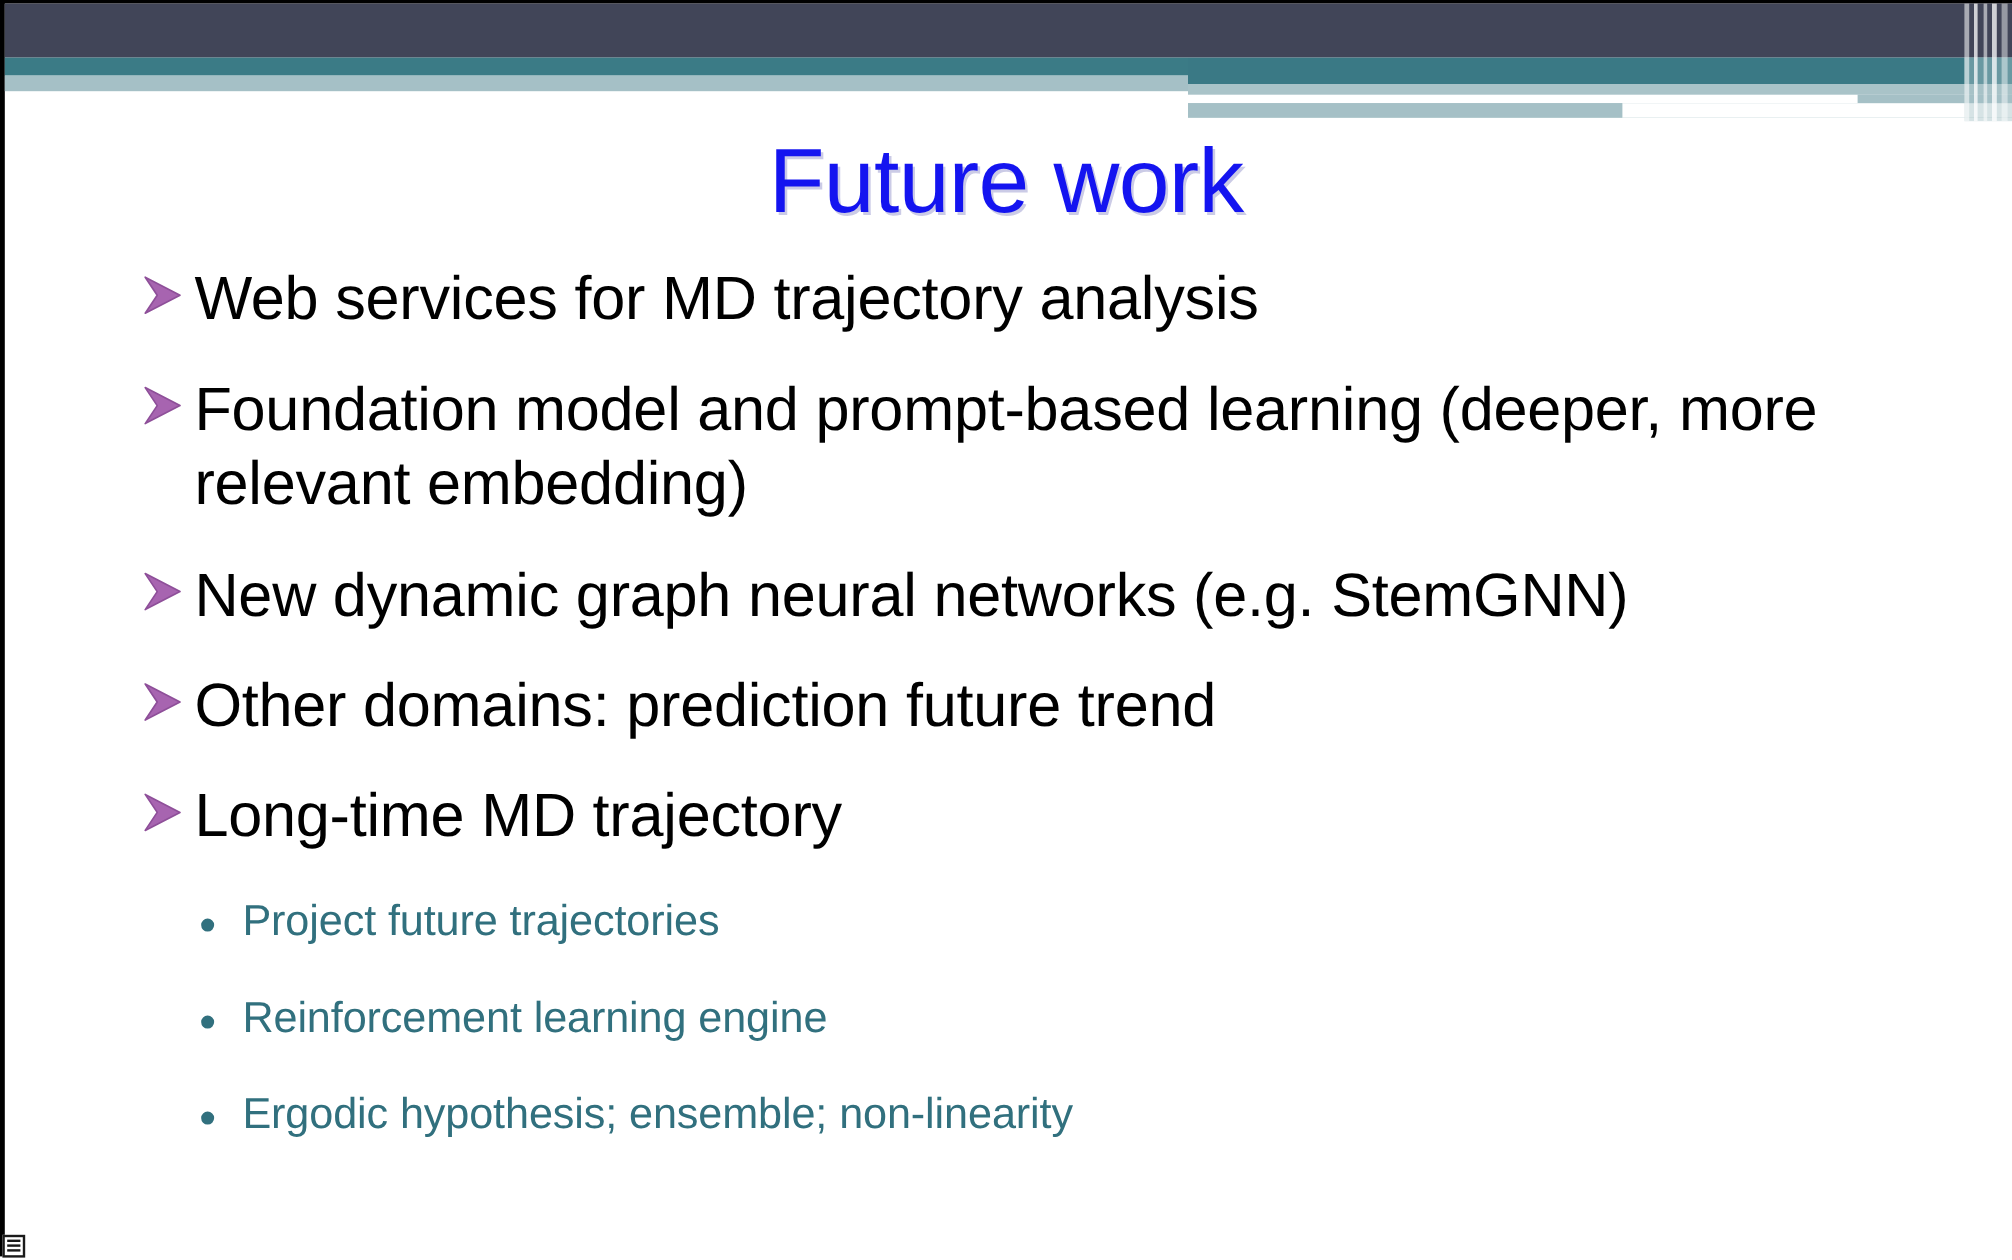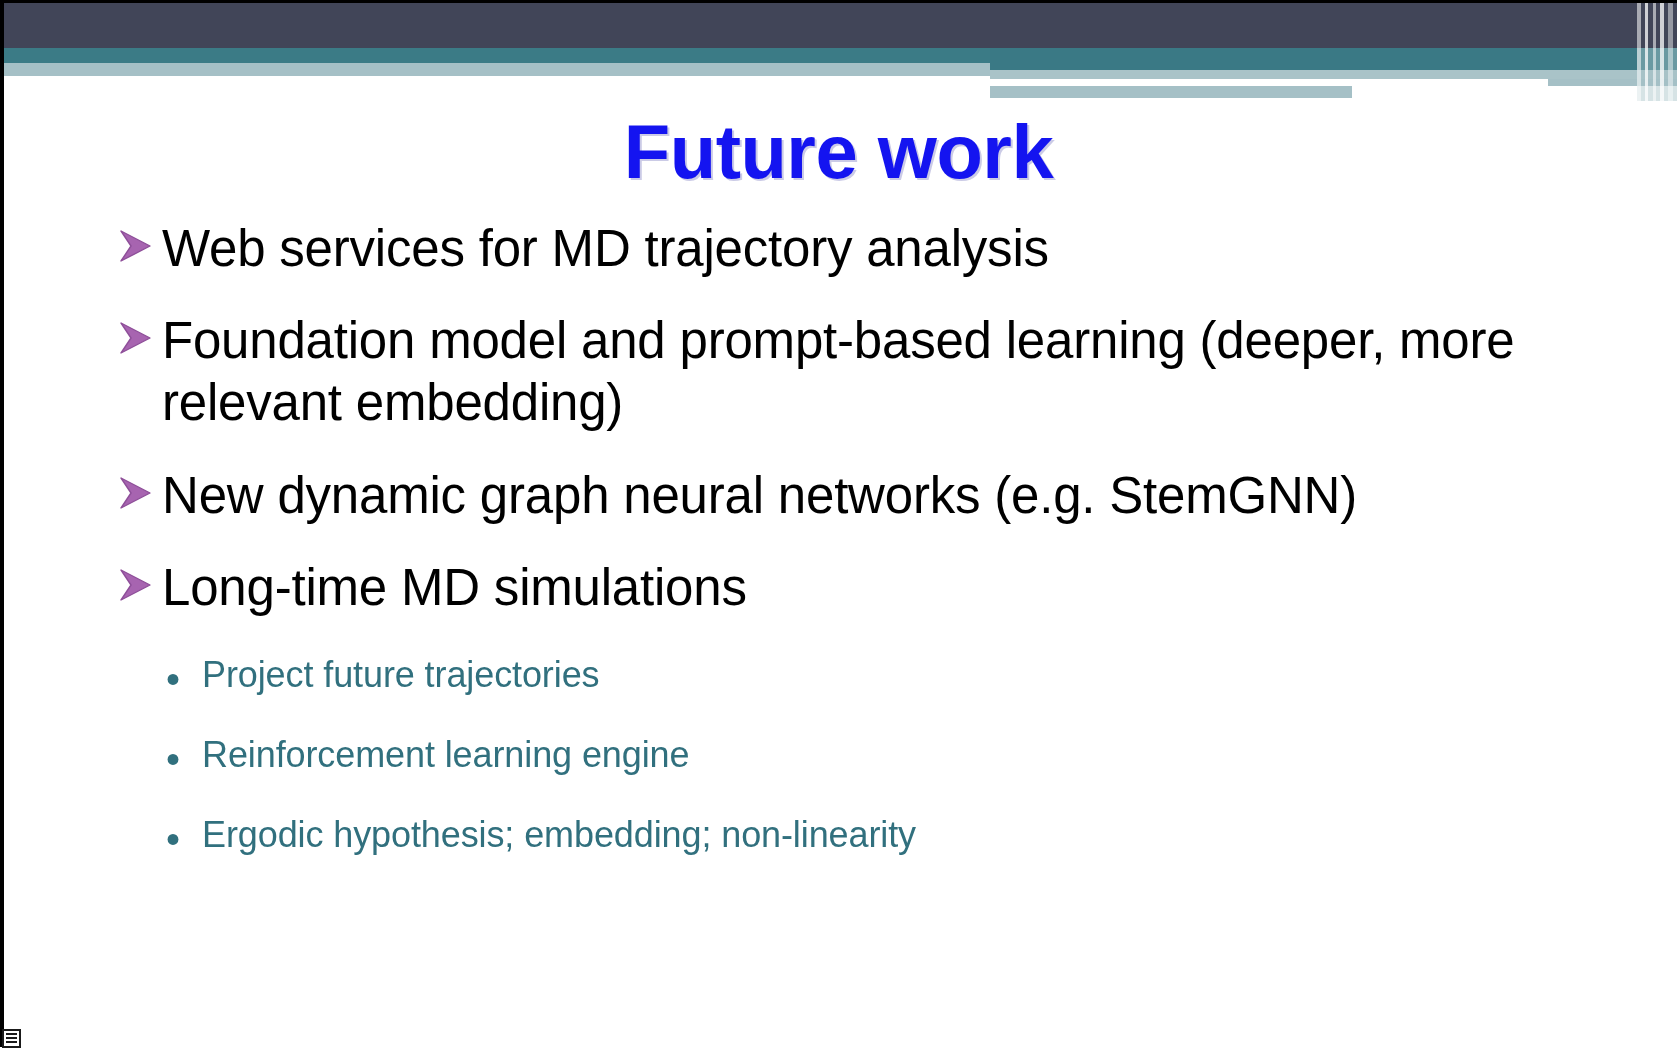--- a/index.html
+++ b/index.html
@@ -109,21 +109,21 @@
     background: rgba(165,192,198,0.45);
   }
 
   
   .title {
     position: absolute;
     left: 0; top: 112px;
     width: 1677px;
     text-align: center;
     font-size: 76px;
-    font-weight: bold;
+    font-weight: normal;
     color: #1414f0;
     letter-spacing: -0.5px;
     text-shadow: 2px 2px 0 rgba(140,140,200,0.45);
     line-height: 1.05;
   }
 
   
   .body-area {
     position: absolute;
     left: 118px; top: 218px;
@@ -247,42 +247,50 @@
 
     <div class="bullet-row">
       <span class="marker">
         <svg width="34" height="38" viewBox="0 0 34 38" aria-hidden="true">
           <polygon points="3,4 32,19 3,34 13,19" fill="#a764b0" stroke="#8e4f99" stroke-width="1.4" stroke-linejoin="round"></polygon>
         </svg>
       </span>
       <span class="btext">New dynamic graph neural networks (e.g. StemGNN)</span>
     </div>
 
-
-    <div class="bullet-row">
-      <span class="marker">
-        <svg width="34" height="38" viewBox="0 0 34 38" aria-hidden="true">
-          <polygon points="3,4 32,19 3,34 13,19" fill="#a764b0" stroke="#8e4f99" stroke-width="1.4" stroke-linejoin="round"></polygon>
-        </svg>
-      </span>
-      <span class="btext">Long-time MD simulations</span>
+    <div class="bullet-row">
+      <span class="marker">
+        <svg width="34" height="38" viewBox="0 0 34 38" aria-hidden="true">
+          <polygon points="3,4 32,19 3,34 13,19" fill="#a764b0" stroke="#8e4f99" stroke-width="1.4" stroke-linejoin="round"></polygon>
+        </svg>
+      </span>
+      <span class="btext">Other domains: prediction future trend</span>
+    </div>
+
+    <div class="bullet-row">
+      <span class="marker">
+        <svg width="34" height="38" viewBox="0 0 34 38" aria-hidden="true">
+          <polygon points="3,4 32,19 3,34 13,19" fill="#a764b0" stroke="#8e4f99" stroke-width="1.4" stroke-linejoin="round"></polygon>
+        </svg>
+      </span>
+      <span class="btext">Long-time MD trajectory</span>
     </div>
 
     <div class="sub-list">
       <div class="sub-row">
         <span class="sub-marker">•</span>
         <span class="sub-text">Project future trajectories</span>
       </div>
       <div class="sub-row">
         <span class="sub-marker">•</span>
         <span class="sub-text">Reinforcement learning engine</span>
       </div>
       <div class="sub-row">
         <span class="sub-marker">•</span>
-        <span class="sub-text">Ergodic hypothesis; embedding; non-linearity</span>
+        <span class="sub-text">Ergodic hypothesis; ensemble; non-linearity</span>
       </div>
     </div>
 
   </div>
 
   <div class="corner-icon">
     <i></i>
       <i></i>
       <i></i>
   </div>

